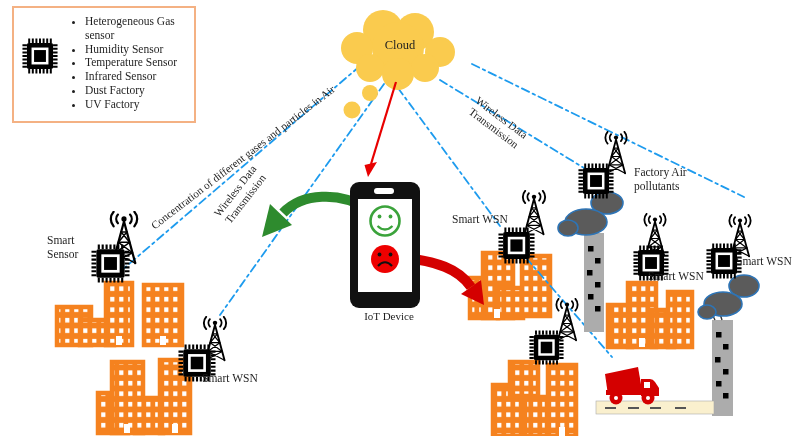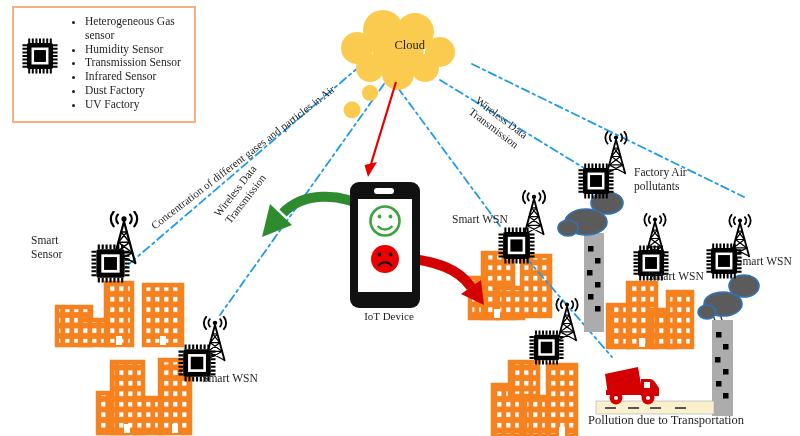--- a/index.html
+++ b/index.html
@@ -228,39 +228,38 @@
 
   <div id="legend">
     <div class="chipwrap">
       <svg width="36" height="36" viewBox="0 0 40 40">
           <use href="#chip"></use>
         </svg>
     </div>
     <ul>
       <li>Heterogeneous Gas sensor</li>
       <li>Humidity Sensor</li>
-      <li>Transmission Sensor</li>
+      <li>Temperature Sensor</li>
       <li>Infrared Sensor</li>
       <li>Dust Factory</li>
       <li>UV Factory</li>
     </ul>
   </div>
 
-  <div class="lbl" style="left:375px;top:39px;width:50px;text-align:right;font-size:12.5px">Cloud</div>
+  <div class="lbl" style="left:375px;top:39px;width:50px;text-align:center;font-size:12.5px">Cloud</div>
 
   <div class="annot" style="left:93px;top:151px;width:300px;transform:rotate(-37.5deg)">Concentration of different gases and particles in Air</div>
   <div class="annot" style="left:193px;top:182px;width:95px;transform:rotate(-52deg)">Wireless Data
 Transmission</div>
   <div class="annot" style="left:450px;top:110px;width:95px;transform:rotate(37deg)">Wireless Data
 Transmission</div>
 
-  <div class="lbl" style="left:31px;top:234px">Smart
+  <div class="lbl" style="left:47px;top:234px">Smart
 Sensor</div>
   <div class="lbl" style="left:202px;top:372px">Smart WSN</div>
   <div class="lbl" style="left:452px;top:213px">Smart WSN</div>
   <div class="lbl" style="left:634px;top:166px">Factory Air
 pollutants</div>
   <div class="lbl" style="left:648px;top:270px">Smart WSN</div>
   <div class="lbl" style="left:736px;top:255px">Smart WSN</div>
   <div class="lbl" style="left:347px;top:310px;width:84px;text-align:center;font-size:11px">IoT Device</div>
-  <div class="lbl" style="left:588px;top:414px;font-size:12.5px">Pollution due to Transportation</div>
 
 </div>
 
 </body></html>

